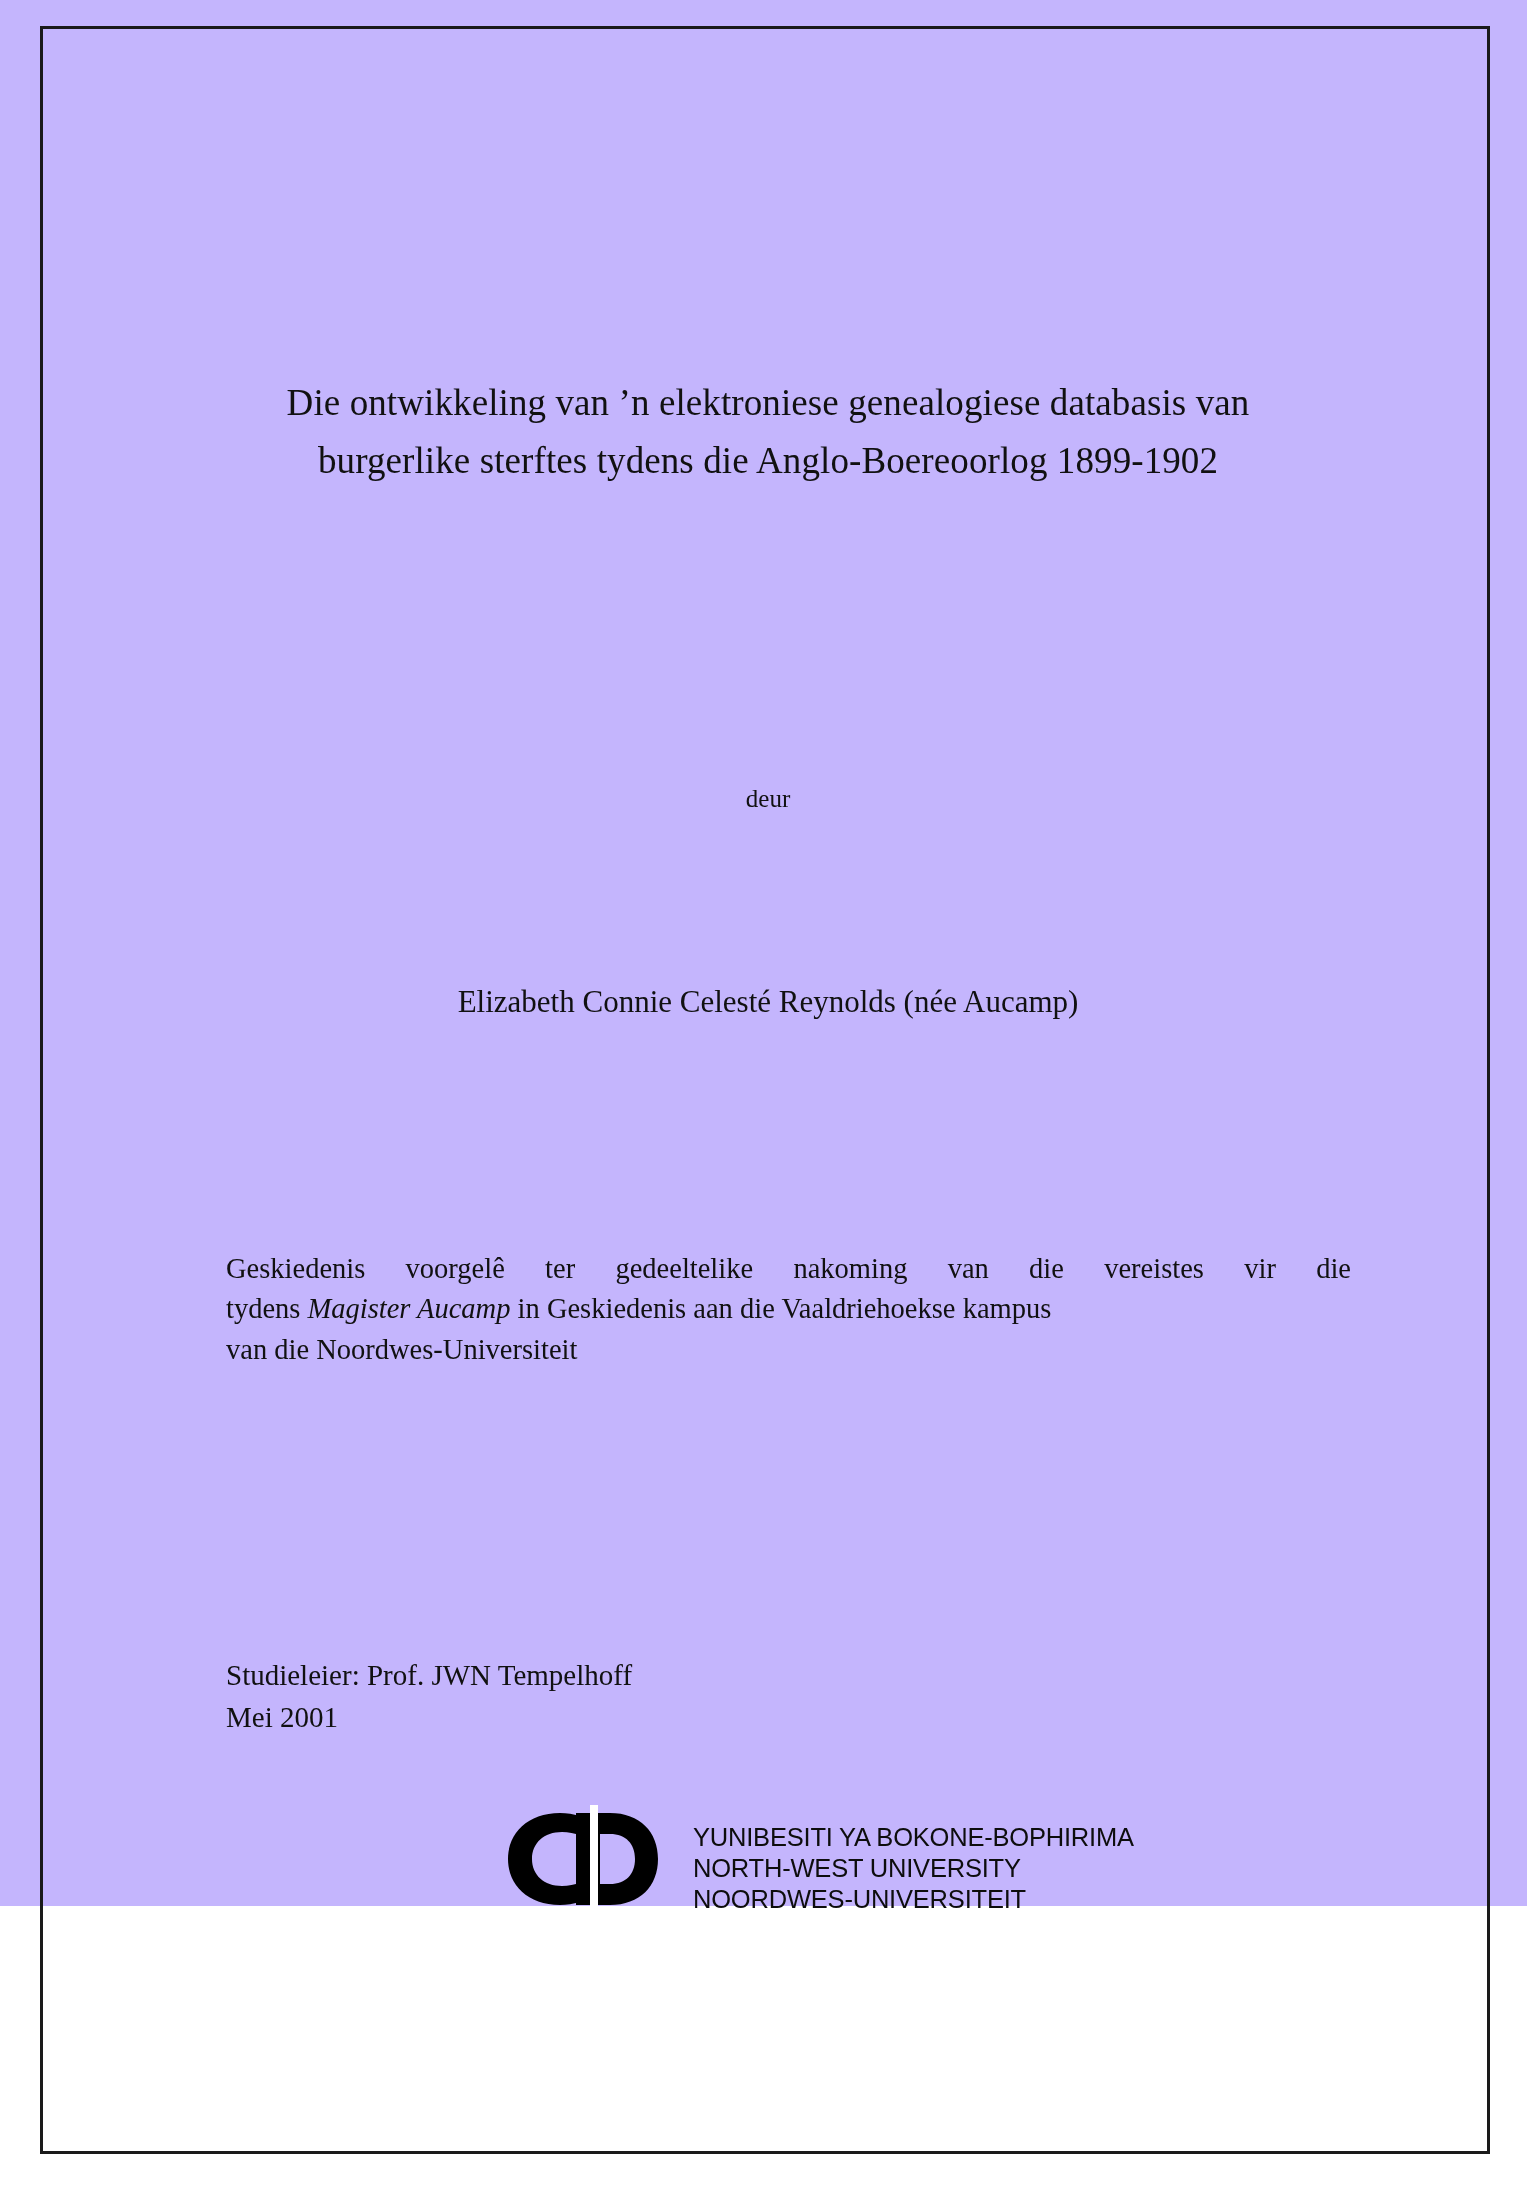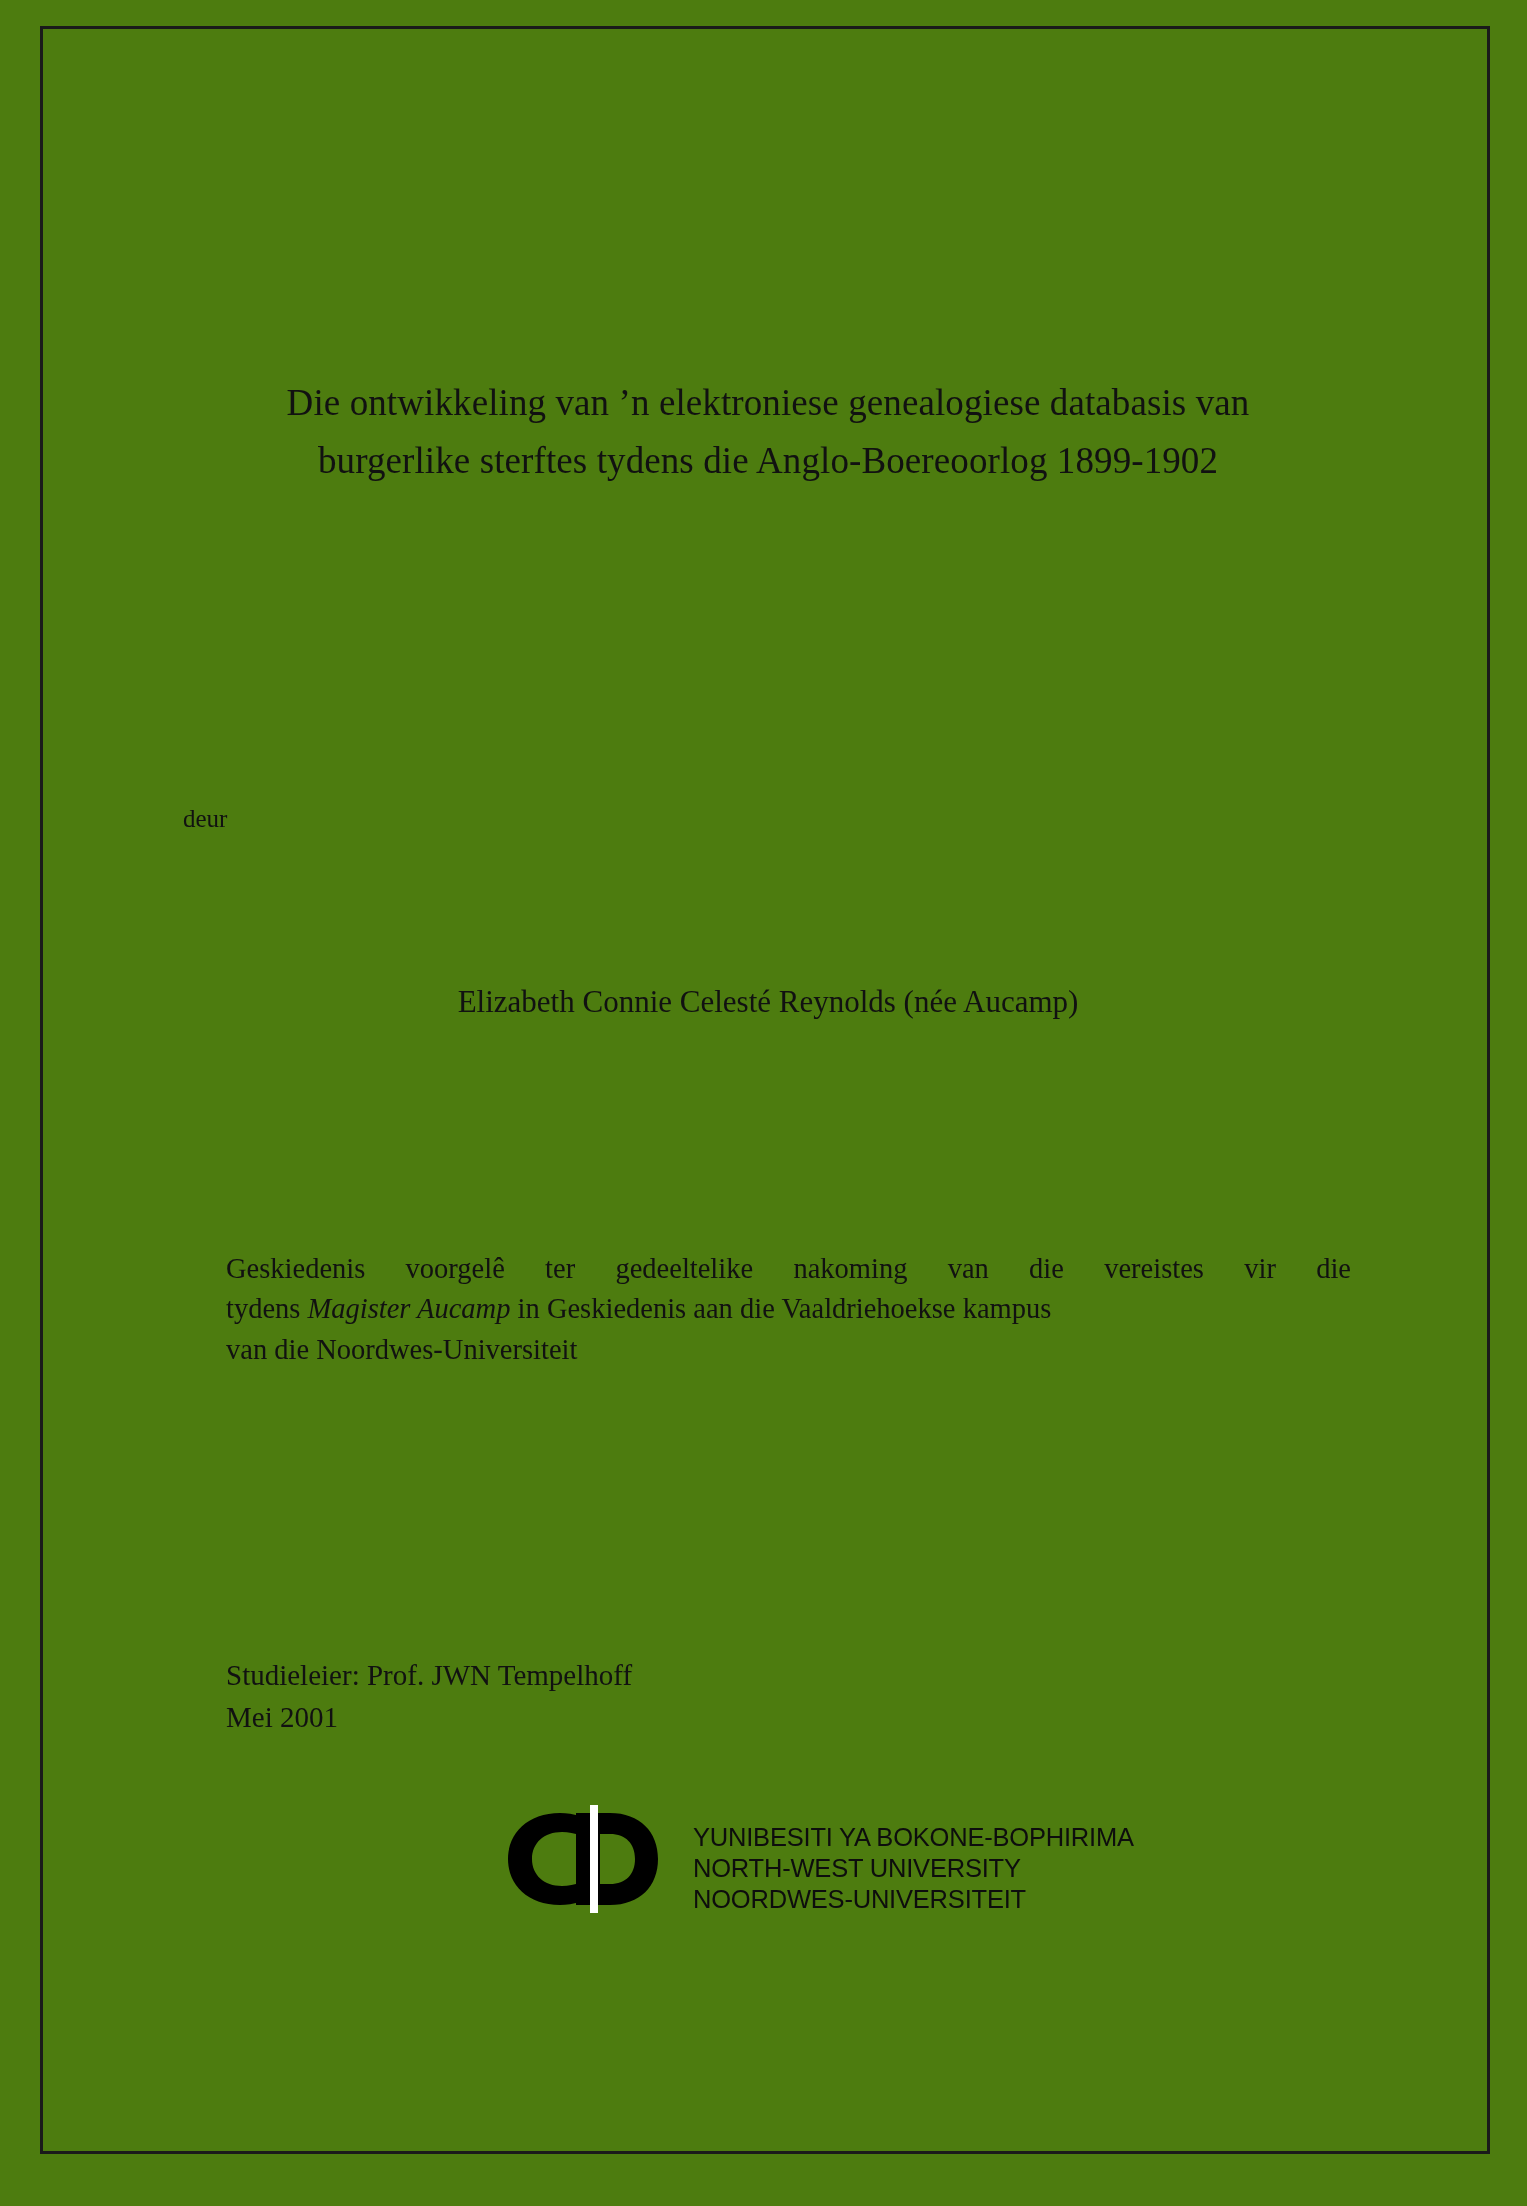--- a/index.html
+++ b/index.html
@@ -15,22 +15,22 @@
     position: relative;
     overflow: hidden;
   }
 
   
   .scan-sheet {
     position: absolute;
     left: 0;
     top: 0;
     width: 1527px;
-    height: 2206px;
-    background: #4d7c0f;
+    height: 1906px;
+    background: #c4b5fd;
   }
 
   
   .page-border {
     position: absolute;
     left: 40px;
     top: 26px;
     width: 1450px;
     height: 2128px;
     border: 3px solid #1a1a1a;
@@ -54,23 +54,23 @@
   }
   .title-line {
     font-size: 37px;
     line-height: 1.58;
     letter-spacing: 0.1px;
   }
 
   .deur {
     position: absolute;
     left: 140px;
-    top: 776px;
+    top: 756px;
     width: 1170px;
-    text-align: left;
+    text-align: center;
     font-size: 25px;
   }
 
   .author {
     position: absolute;
     left: 140px;
     top: 955px;
     width: 1170px;
     text-align: center;
     font-size: 31px;

